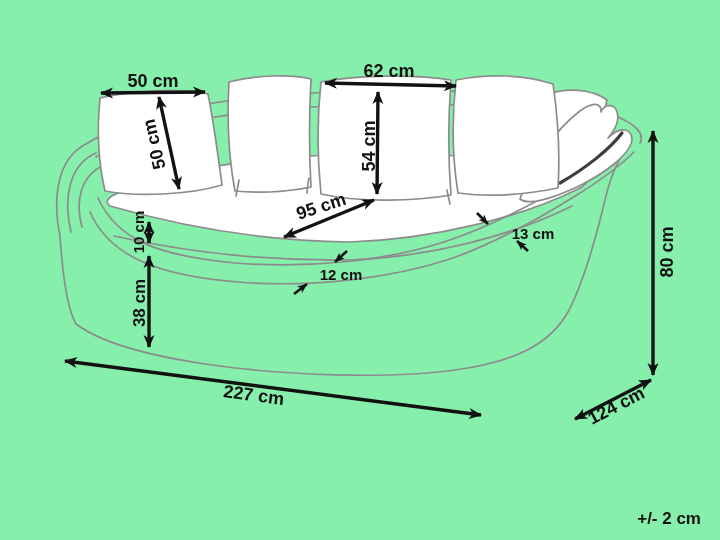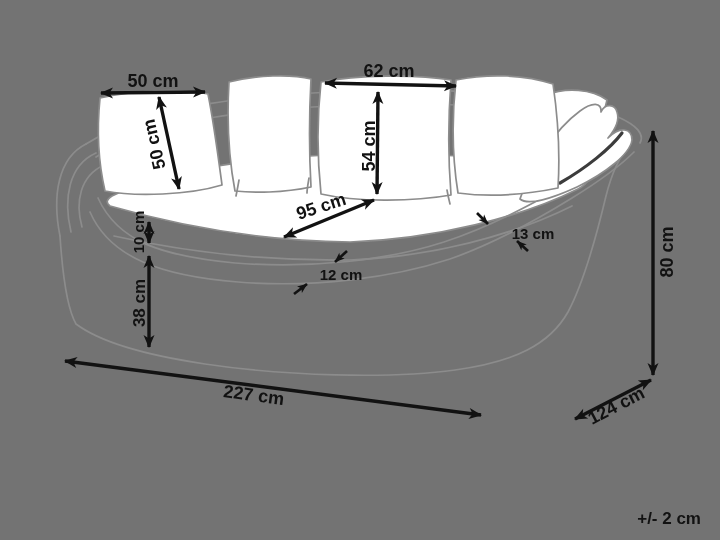--- a/index.html
+++ b/index.html
@@ -1,16 +1,16 @@
 <!DOCTYPE html>
 <html><head>
 <meta charset="utf-8">
 <style>
   html,body{margin:0;padding:0;background:#ffffff;}
-  #stage{position:relative;width:720px;height:540px;background:#737373;overflow:hidden;
+  #stage{position:relative;width:720px;height:540px;background:#86efac;overflow:hidden;
          font-family:"Liberation Sans",sans-serif;}
   svg{display:block;width:720px;height:540px;}
   .sofa{fill:none;stroke:#8c8c8c;stroke-width:1.7;stroke-linecap:round;stroke-linejoin:round;}
   .sofaFill{fill:#ffffff;stroke:#8c8c8c;stroke-width:1.7;stroke-linejoin:round;}
   .shadow{fill:none;stroke:#3c3c3c;stroke-width:3.2;stroke-linecap:round;}
   .dim{fill:none;stroke:#121212;stroke-width:3.4;}
   .dimS{fill:none;stroke:#121212;stroke-width:2.6;}
   .lbl{font-family:"Liberation Sans",sans-serif;font-weight:bold;font-size:18px;fill:#121212;}
   .lblS{font-family:"Liberation Sans",sans-serif;font-weight:bold;font-size:15px;fill:#121212;}
   .lblM{font-family:"Liberation Sans",sans-serif;font-weight:bold;font-size:17px;fill:#121212;}

